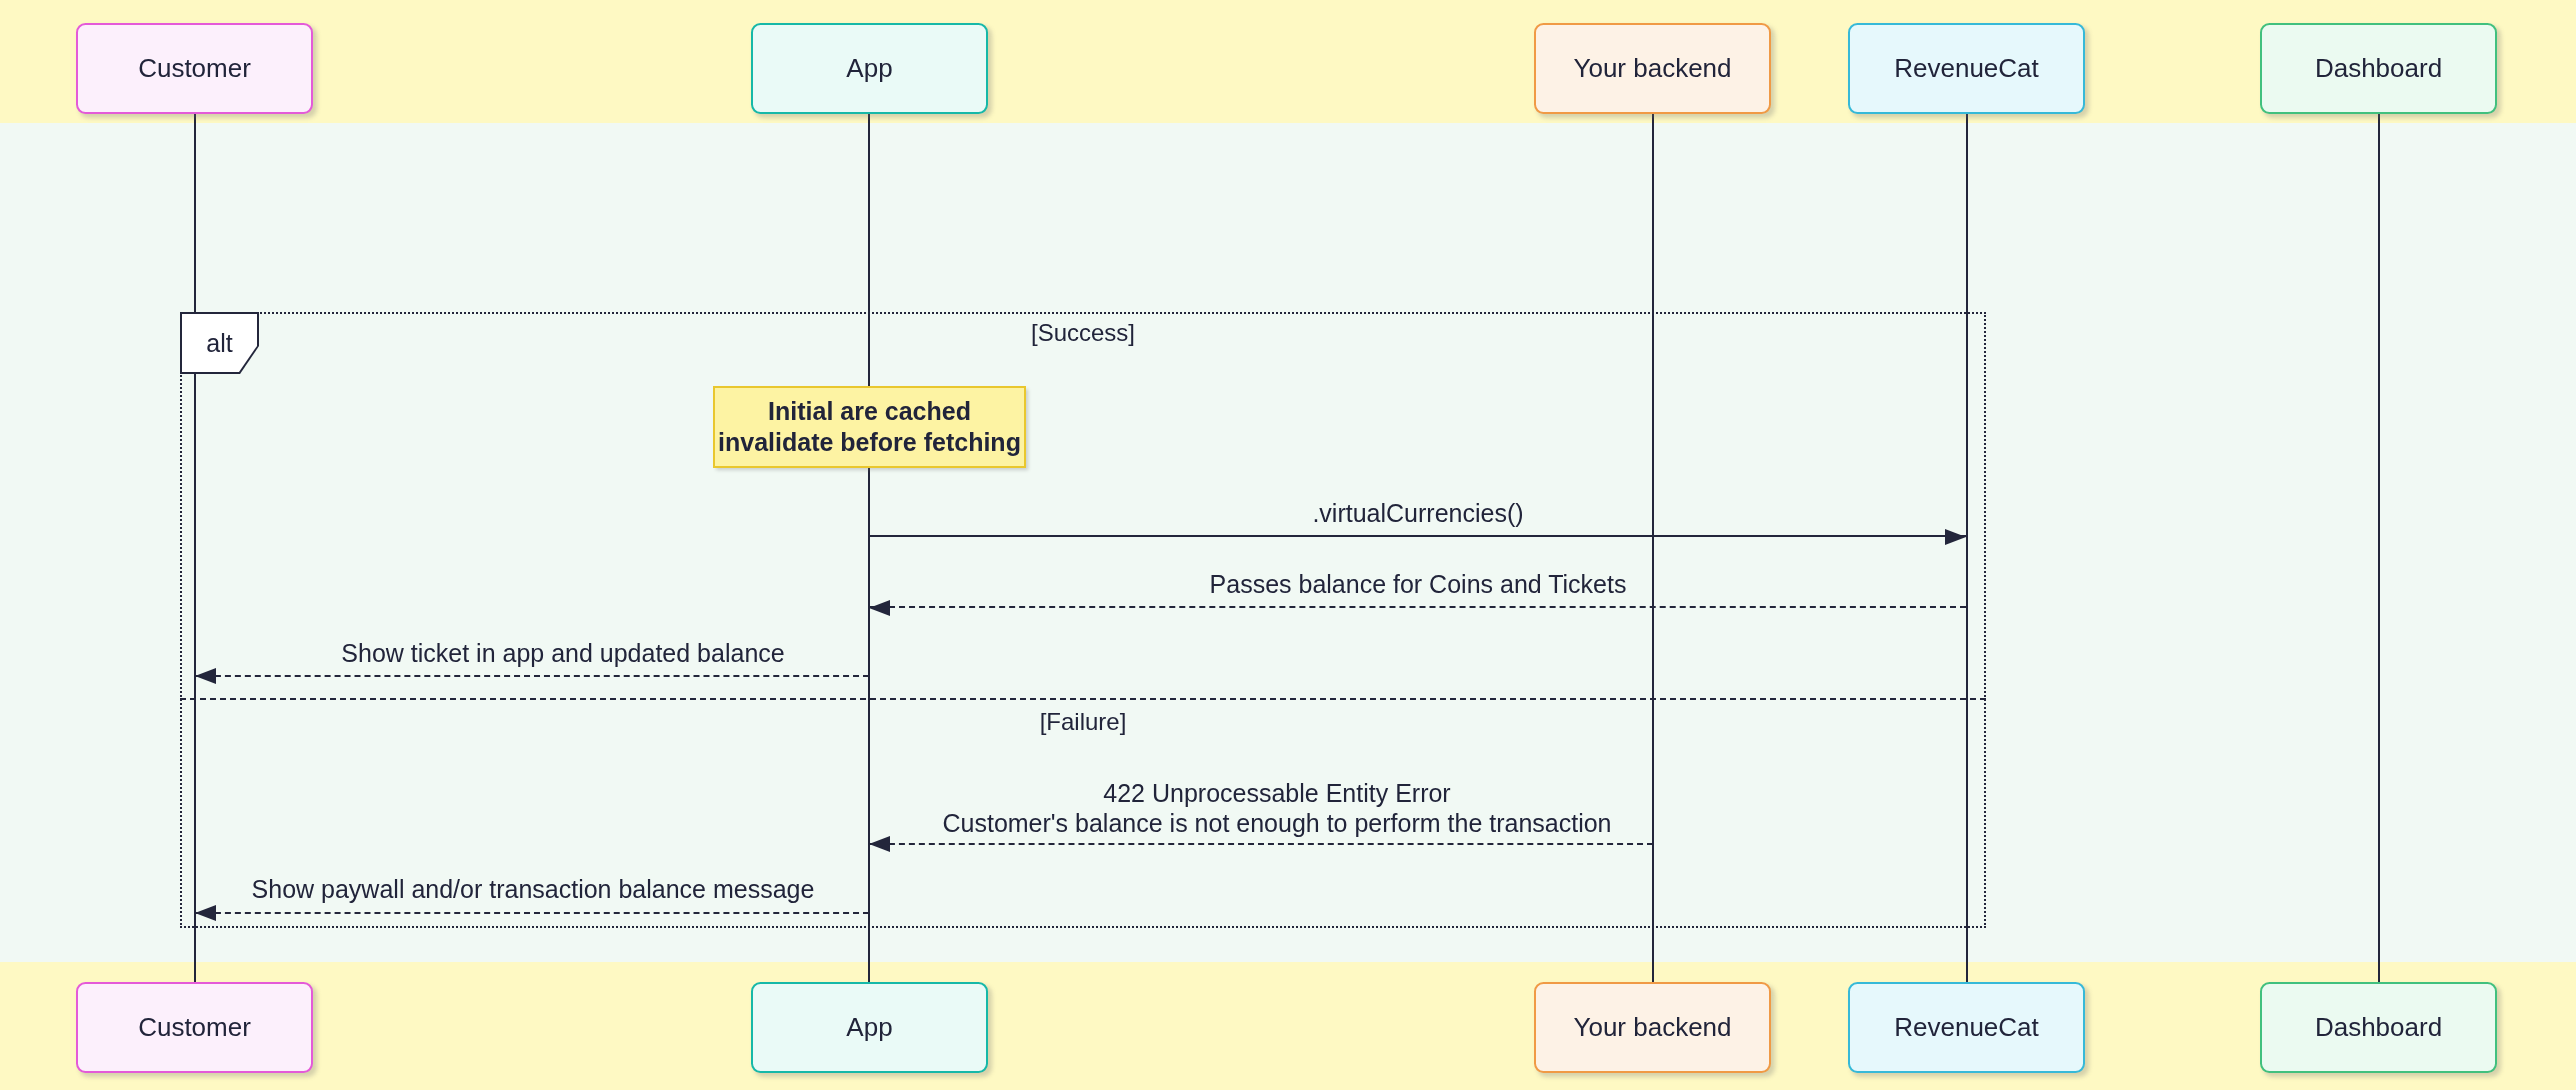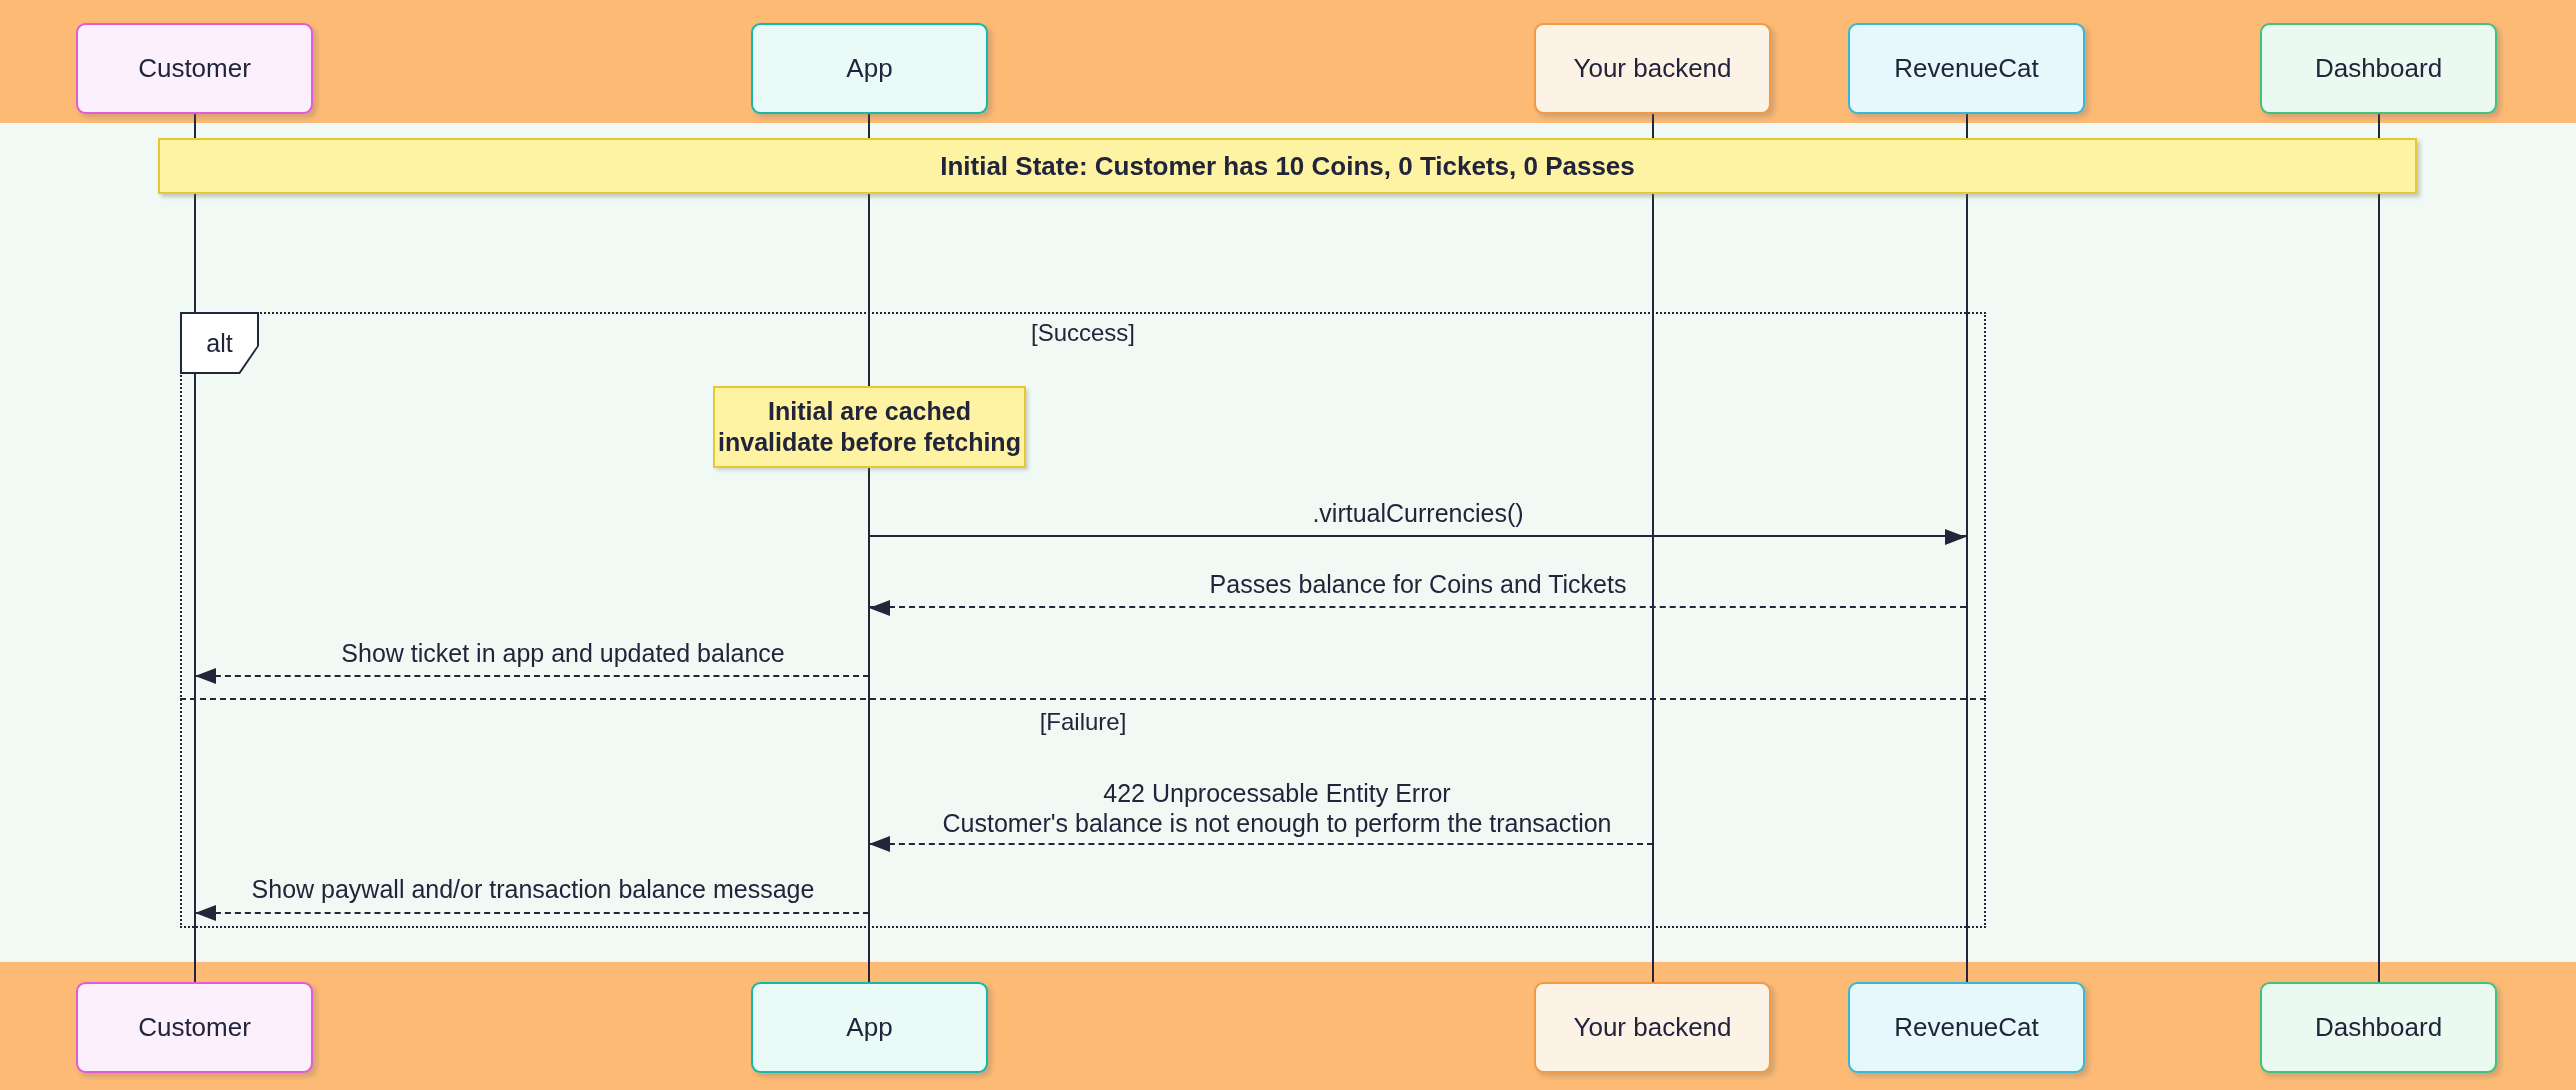--- a/index.html
+++ b/index.html
@@ -1,18 +1,18 @@
 <!DOCTYPE html>
 <html style="font-size:10.7px"><head>
 <meta charset="utf-8">
 <style>
   * { margin:0; padding:0; box-sizing:border-box; }
   html,body { background:#ffffff; }
   body { font-family:"Liberation Sans", sans-serif; color:#21243a; }
-  .stage { position:relative; width:2576px; height:1091px; background:#fdba74; overflow:hidden; }
+  .stage { position:relative; width:2576px; height:1091px; background:#fef9c3; overflow:hidden; }
   .bg-tint { position:absolute; left:0; top:123px; width:2576px; height:839px; background:#f1f9f4; }
 
   .lifeline { position:absolute; top:113px; height:869px; width:2px; background:#23263b; transform:translateX(-50%); }
 
   .participant { position:absolute; width:237px; height:91px; border:2px solid #888;
     border-radius:9.4px; display:flex; align-items:center; justify-content:center;
     font-size:26px; background:#fff; box-shadow:3.4px 3.4px 4.7px rgba(110,110,110,0.28); }
   .participant.top { top:23px; }
   .participant.bottom { top:982px; }
 
@@ -68,23 +68,20 @@
   <div class="participant top" style="left: 1534px; border-color: rgb(240, 154, 69); background-color: rgb(253, 242, 230);">
     <span>Your backend</span>
   </div>
   <div class="participant top" style="left: 1848px; border-color: rgb(54, 185, 216); background-color: rgb(230, 248, 252);">
     <span>RevenueCat</span>
   </div>
   <div class="participant top" style="left: 2260px; border-color: rgb(65, 192, 126); background-color: rgb(235, 250, 241);">
     <span>Dashboard</span>
   </div>
 
-  <div class="banner" style="top: 138px; background-color: rgb(253, 243, 163); border-color: rgb(233, 199, 46);">
-    <span>Initial State: Customer has 10 Coins, 0 Tickets, 0 Passes</span>
-  </div>
 
   <div class="alt-frame"></div>
   <div class="alt-label">
     <div class="alt-label-inner">alt</div>
   </div>
   <div class="cond-label" style="left:1083px; top:317px">[Success]</div>
   <div class="alt-divider" style="top:698px"></div>
   <div class="cond-label" style="left:1083px; top:706px">[Failure]</div>
 
   <div class="note" style="background-color: rgb(253, 243, 163); border-color: rgb(233, 199, 46);">

